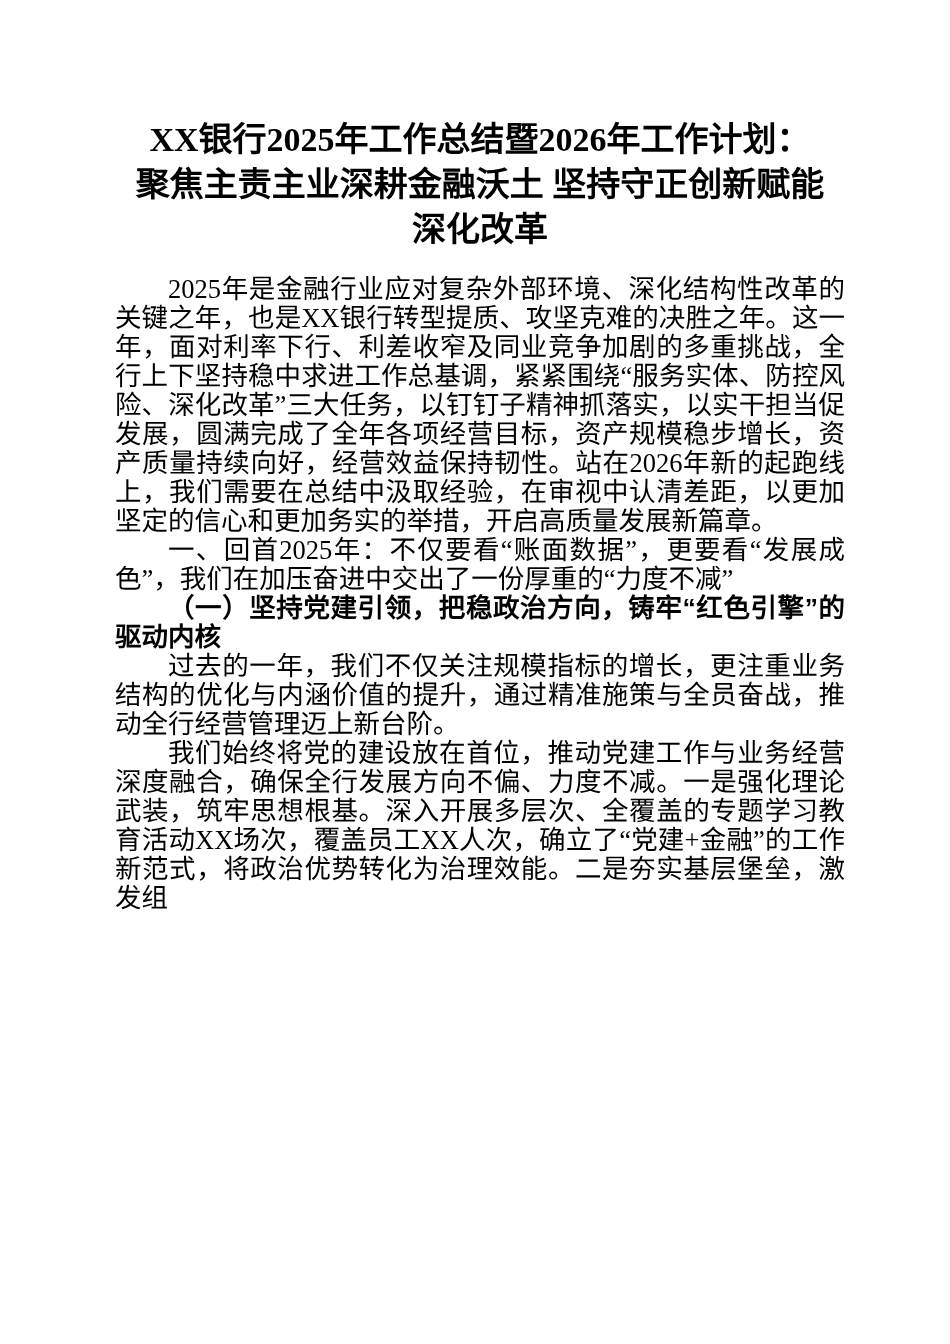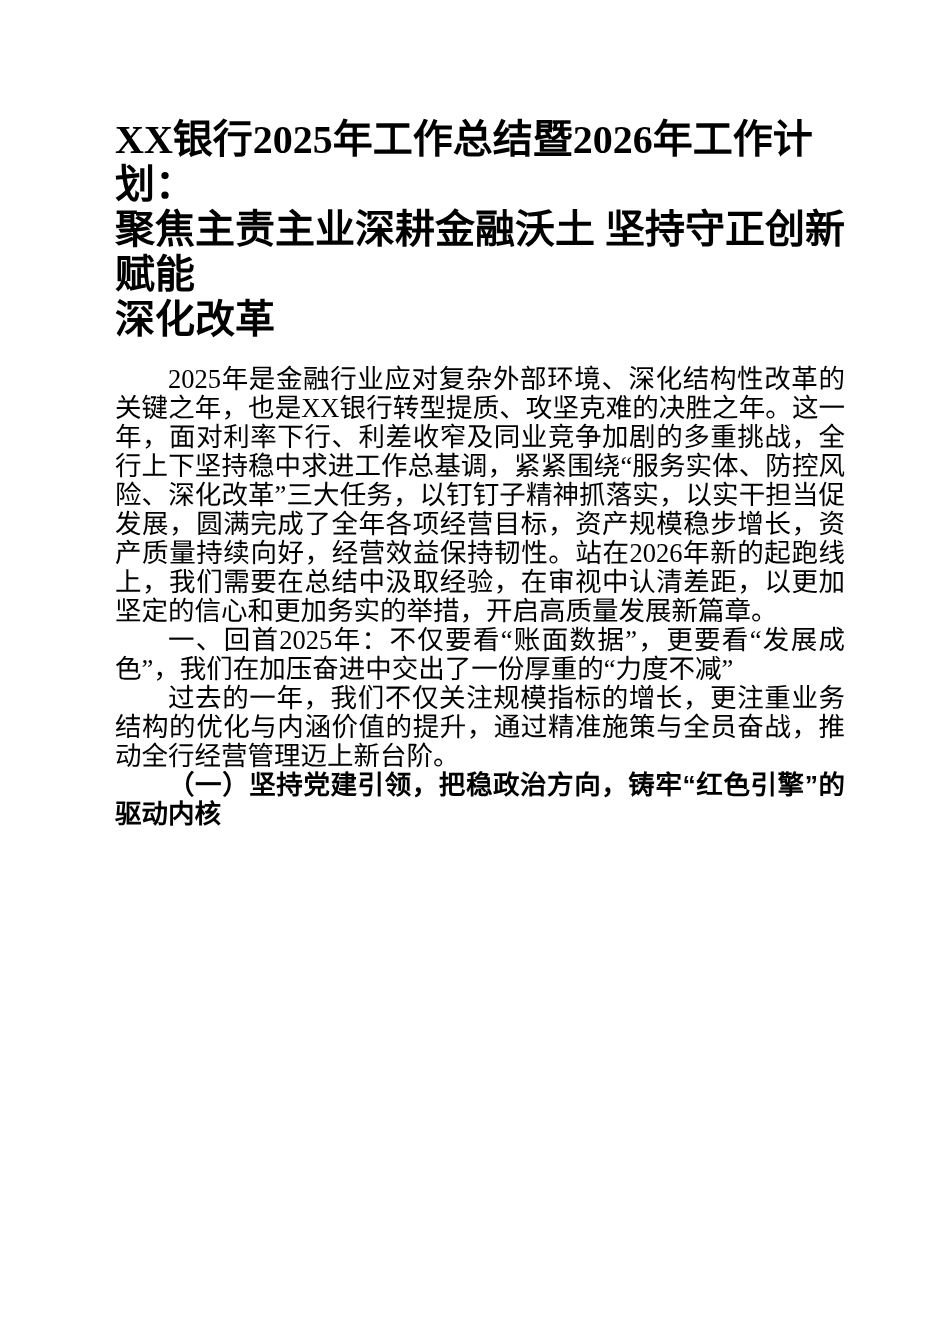--- a/index.html
+++ b/index.html
@@ -17,23 +17,23 @@
   }
   .content {
     width: 730px;
     margin-left: 115px;
     padding-top: 117px;
   }
   .doc-title {
     margin: 0 0 23px 0;
     font-family: "Liberation Serif", "DejaVu Serif", serif;
     font-weight: bold;
-    font-size: 40px;
+    font-size: 34px;
     line-height: 45px;
-    text-align: left;
+    text-align: center;
     color: #000000;
   }
   .title-line {
     display: block;
   }
   .para {
     margin: 0;
     font-family: "Liberation Serif", "DejaVu Serif", serif;
     font-weight: normal;
     font-size: 26.5px;
@@ -56,19 +56,20 @@
     <h1 class="doc-title">
       <span class="title-line">XX银行2025年工作总结暨2026年工作计划：</span>
       <span class="title-line">聚焦主责主业深耕金融沃土 坚持守正创新赋能</span>
       <span class="title-line">深化改革</span>
     </h1>
 
     <p class="para">2025年是金融行业应对复杂外部环境、深化结构性改革的关键之年，也是XX银行转型提质、攻坚克难的决胜之年。这一年，面对利率下行、利差收窄及同业竞争加剧的多重挑战，全行上下坚持稳中求进工作总基调，紧紧围绕“服务实体、防控风险、深化改革”三大任务，以钉钉子精神抓落实，以实干担当促发展，圆满完成了全年各项经营目标，资产规模稳步增长，资产质量持续向好，经营效益保持韧性。站在2026年新的起跑线上，我们需要在总结中汲取经验，在审视中认清差距，以更加坚定的信心和更加务实的举措，开启高质量发展新篇章。</p>
 
     <p class="para">一、回首2025年：不仅要看“账面数据”，更要看“发展成色”，我们在加压奋进中交出了一份厚重的“力度不减”</p>
 
+    <p class="para bold-heading">（一）坚持党建引领，把稳政治方向，铸牢“红色引擎”的驱动内核</p>
+
     <p class="para">过去的一年，我们不仅关注规模指标的增长，更注重业务结构的优化与内涵价值的提升，通过精准施策与全员奋战，推动全行经营管理迈上新台阶。</p>
 
-    <p class="para bold-heading">（一）坚持党建引领，把稳政治方向，铸牢“红色引擎”的驱动内核</p>
-
+    <p class="para">我们始终将党的建设放在首位，推动党建工作与业务经营深度融合，确保全行发展方向不偏、力度不减。一是强化理论武装，筑牢思想根基。深入开展多层次、全覆盖的专题学习教育活动XX场次，覆盖员工XX人次，确立了“党建+金融”的工作新范式，将政治优势转化为治理效能。二是夯实基层堡垒，激发组</p>
 
   </div>
 </div>
 
 </body></html>

